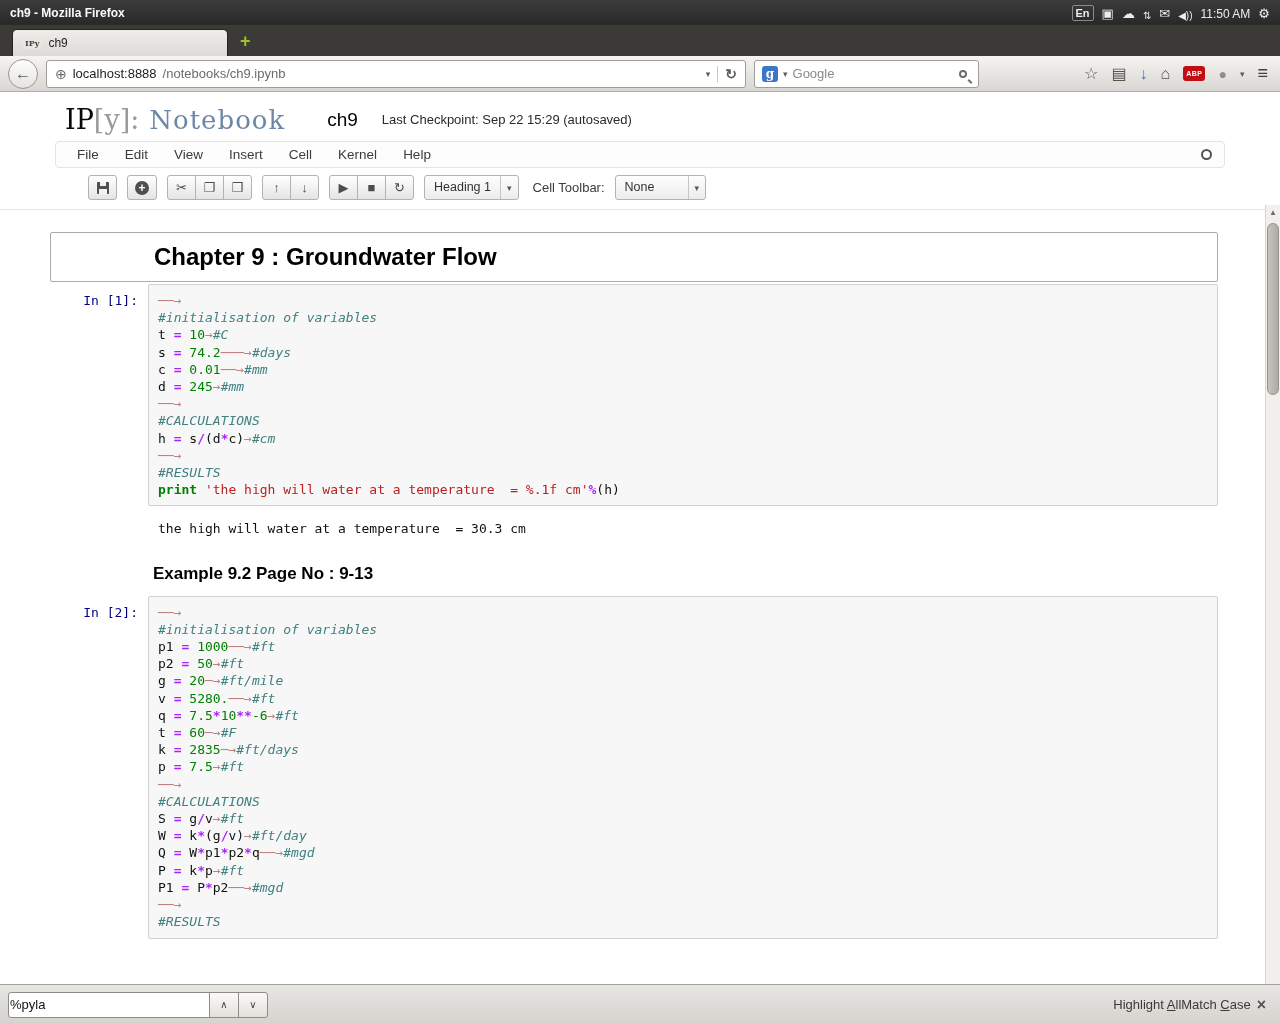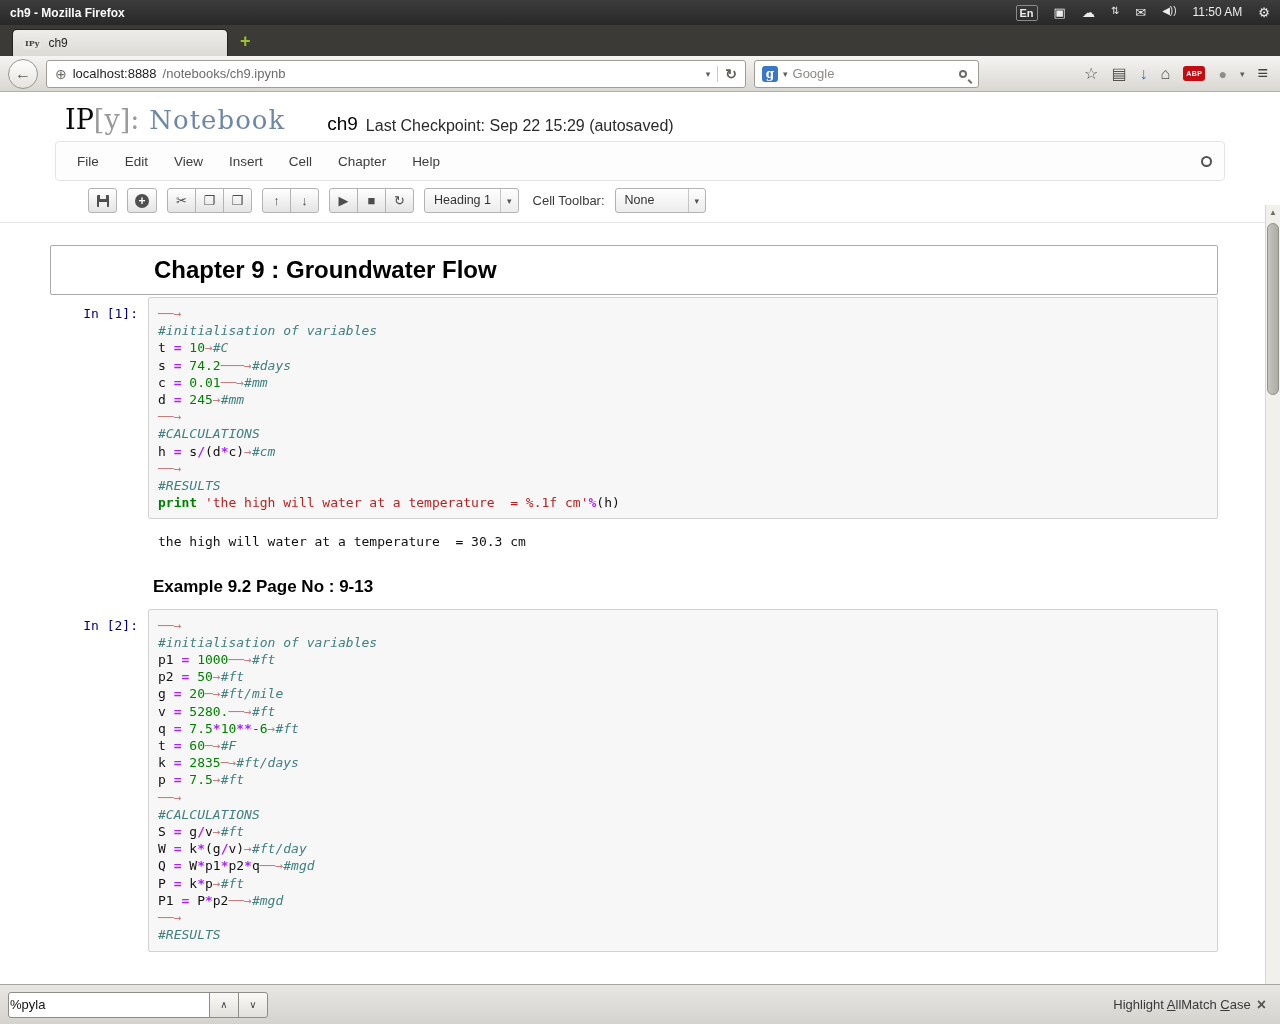--- a/index.html
+++ b/index.html
@@ -1,21 +1,21 @@
 <!DOCTYPE html>
 <html><head>
 <meta charset="utf-8">
 <style>
   *{margin:0;padding:0;box-sizing:border-box}
   html,body{width:1280px;height:1024px;overflow:hidden;background:#fff;font-family:"Liberation Sans",sans-serif}
 
   
   .desktop-bar{height:25px;background:linear-gradient(#3c3c3c,#282828);color:#f0f0f0;display:flex;align-items:center;padding:0 10px;font-size:12px}
   .win-title{font-weight:bold;color:#fbfbfb}
-  .indicators{margin-left:auto;display:flex;align-items:flex-start;gap:16px}
+  .indicators{margin-left:auto;display:flex;align-items:flex-end;gap:8px}
   .ind{font-size:13px;color:#ececec;cursor:default}
   .ind.sm{font-size:10px}
   .ind.kbd{border:1px solid #8a8a8a;border-radius:2px;padding:0 3px;font-size:11px;font-weight:bold;line-height:14px}
   .ind.time{font-size:12px}
 
   
   .tabbar{height:31px;background:#3b3a36;display:flex;align-items:flex-end;padding-left:12px}
   .tab{height:27px;width:216px;background:linear-gradient(#efedea,#dcdad5);border:1px solid #23221f;border-bottom:none;border-radius:5px 5px 0 0;display:flex;align-items:center;padding:0 10px;gap:7px}
   .favicon{font:bold 8px "DejaVu Serif",serif;color:#444;background:#e8e6e0;border-radius:2px;padding:1px 2px}
   .tab-title{font-size:12px;color:#1d1d1d}
@@ -39,30 +39,30 @@
   .mag{flex:none;width:8px;height:8px;border:2px solid #6f6d67;border-radius:50%;position:relative;margin-right:4px}
   .mag::after{content:"";position:absolute;width:2px;height:5px;background:#6f6d67;transform:rotate(-45deg);left:8px;top:7px}
   .navicons{margin-left:auto;display:flex;align-items:center;gap:13px;color:#56544f;font-size:16px;padding-right:4px}
   .navicons span{cursor:pointer}
   .dl{color:#3b78c3;font-weight:bold}
   .abp{background:#c20d12;color:#fff;font:bold 7px/1 "Liberation Sans",sans-serif;border-radius:3px;padding:4px 3px;letter-spacing:.5px}
   .addon-circle{color:#8f8d88;font-size:14px}
   .hamburger{font-size:18px;color:#44423d}
 
   
-  .nb-header{padding:12px 0 4px 65px;display:flex;align-items:flex-end;background:#fff}
+  .nb-header{padding:12px 0 4px 65px;display:flex;align-items:center;background:#fff}
   .logo{cursor:pointer;white-space:nowrap}
   .logo-ip{font-family:"DejaVu Serif",serif;font-size:27px;color:#0a0a0a}
   .logo-y{font-family:"DejaVu Serif",serif;font-size:27px;color:#9a9a9a}
   .logo-word{font-family:"DejaVu Serif",serif;font-size:26px;color:#6d87a8;margin-left:10px;letter-spacing:1px}
   .nb-title{margin-left:42px;font-size:19px;color:#000}
-  .nb-checkpoint{margin-left:8px;font-size:16px;color:#2a2a2a}
-
-  
-  .menubar{margin:2px 55px 0;border:1px solid #e4e4e4;border-radius:4px;height:40px;display:flex;align-items:center;padding:0 8px;position:relative;background:#fdfdfd}
+  .nb-checkpoint{margin-left:24px;font-size:13px;color:#2a2a2a}
+
+  
+  .menubar{margin:2px 55px 0;border:1px solid #e4e4e4;border-radius:4px;height:27px;display:flex;align-items:center;padding:0 8px;position:relative;background:#fdfdfd}
   .menu-item{font-size:13.5px;color:#3c3c3c;padding:4px 13px;cursor:pointer}
   .kernel-indicator{position:absolute;right:12px;width:11px;height:11px;border:2px solid #535353;border-radius:50%}
 
   
   .toolbar{padding:7px 0 9px 88px;border-bottom:1px solid #e7e7e7;display:flex;align-items:center;gap:10px;background:#fff}
   .btn-group{display:flex}
   .tbtn{height:25px;min-width:29px;padding:0 7px;background:linear-gradient(#ffffff,#e4e4e4);border:1px solid #b3b3b3;display:flex;align-items:center;justify-content:center;color:#4d4d4d;font-size:13px;cursor:pointer}
   .tbtn + .tbtn{margin-left:-1px}
   .btn-group .tbtn:first-child{border-radius:3px 0 0 3px}
   .btn-group .tbtn:last-child{border-radius:0 3px 3px 0}
@@ -173,21 +173,21 @@
   <span class="nb-title">ch9</span>
   <span class="nb-checkpoint">Last Checkpoint: Sep 22 15:29 (autosaved)</span>
 </div>
 
 <div class="menubar">
   <span class="menu-item">File</span>
   <span class="menu-item">Edit</span>
   <span class="menu-item">View</span>
   <span class="menu-item">Insert</span>
   <span class="menu-item">Cell</span>
-  <span class="menu-item">Chapter</span>
+  <span class="menu-item">Kernel</span>
   <span class="menu-item">Help</span>
   <span class="kernel-indicator"></span>
 </div>
 
 <div class="toolbar">
   <div class="btn-group">
     <span class="tbtn">
         <span class="floppy"></span>
       </span>
   </div>

